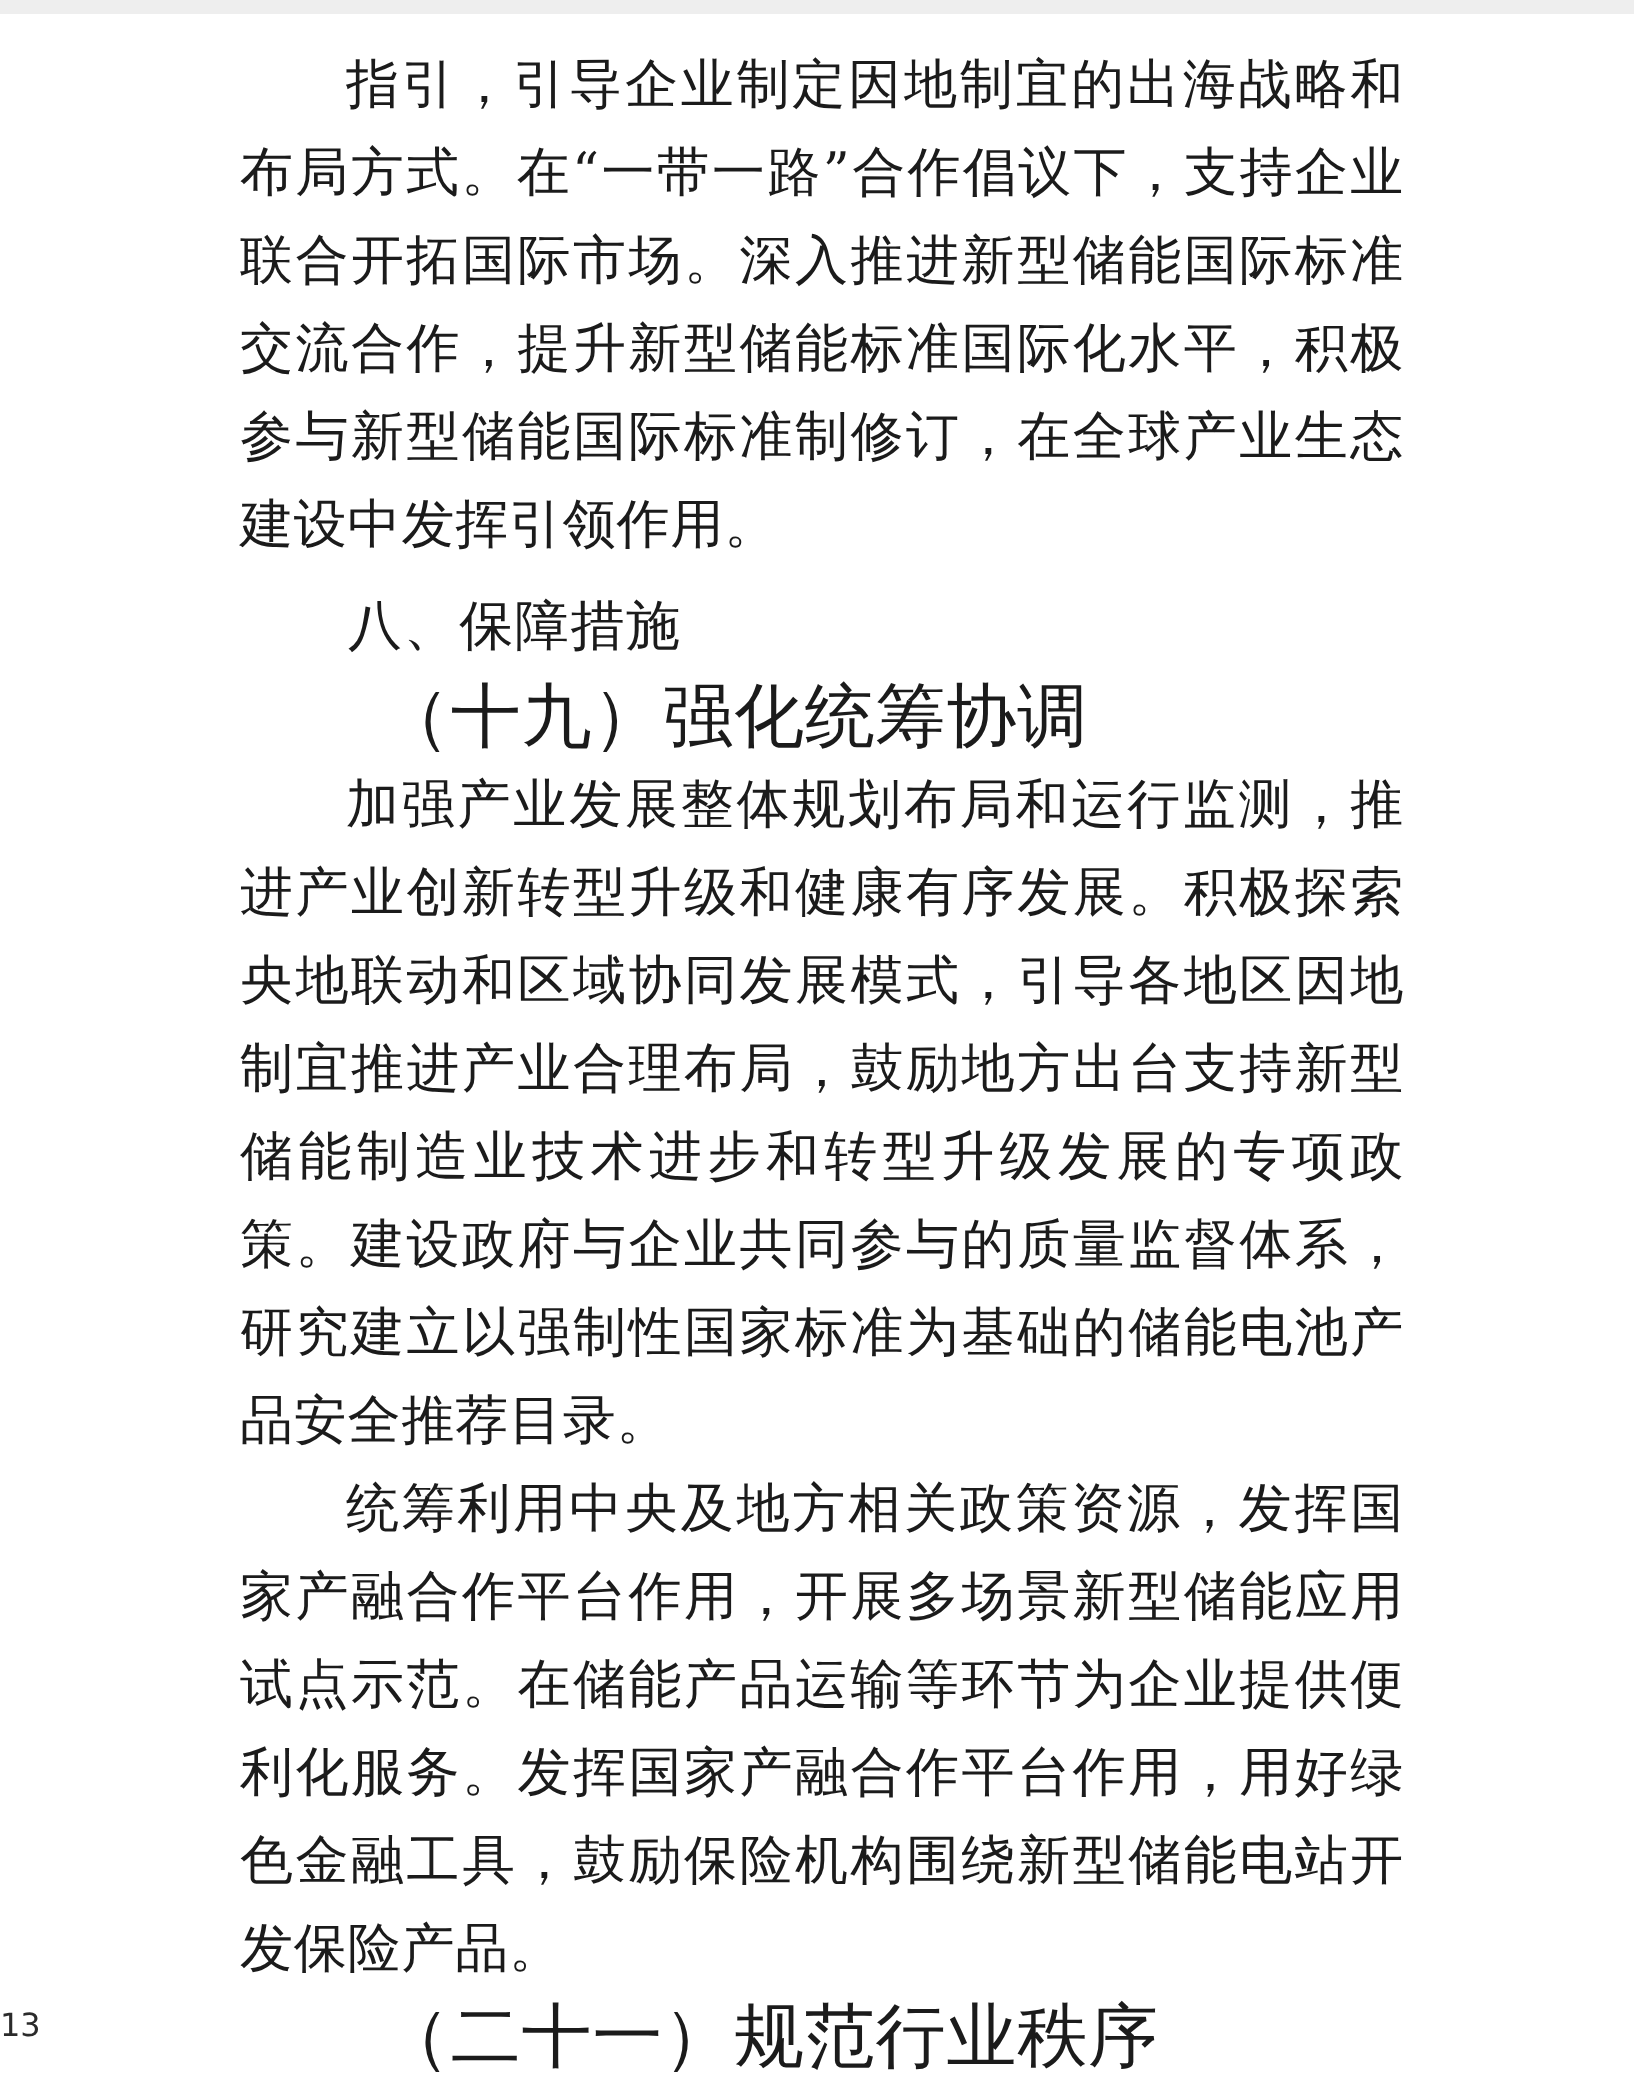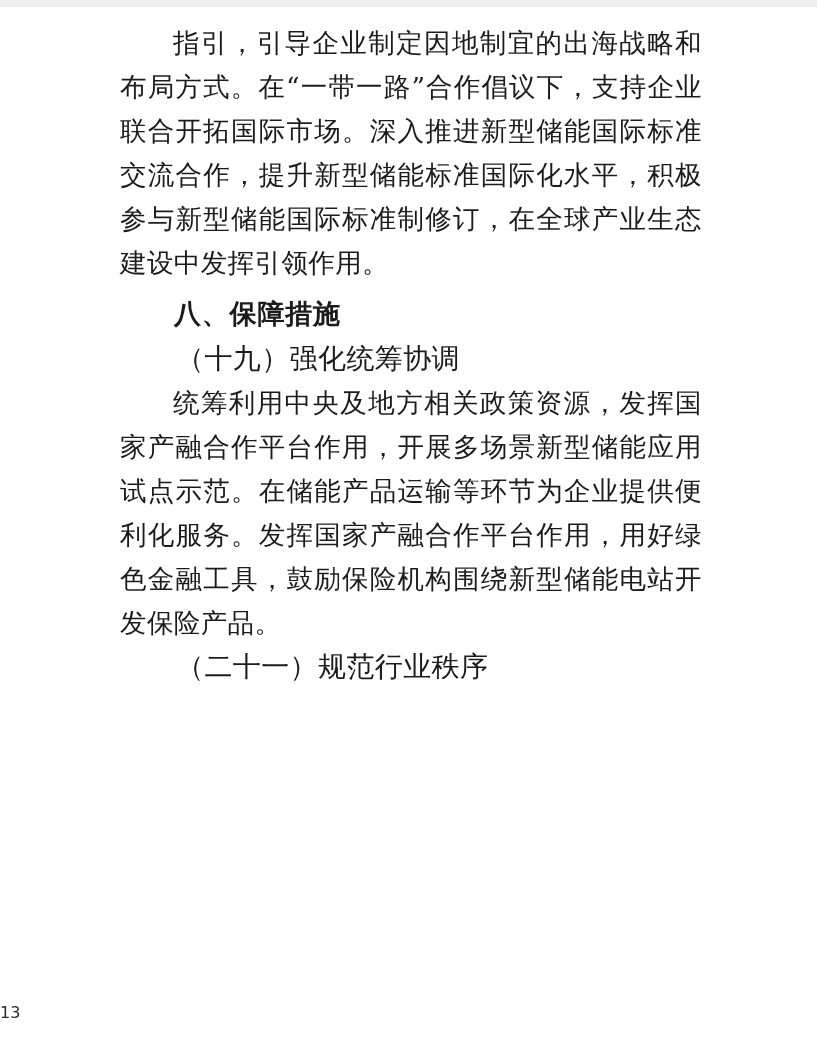--- a/index.html
+++ b/index.html
@@ -49,29 +49,29 @@
   .para {
     font-family: "DejaVu Serif", "Liberation Serif", serif;
     font-size: 26.5px;
     line-height: 44px;
     text-indent: 2em;
     letter-spacing: 0.4px;
   }
 
   .subhead {
     font-family: "DejaVu Serif", "Liberation Serif", serif;
-    font-size: 28px;
+    font-size: 35px;
     line-height: 44px;
     text-indent: 2em;
     letter-spacing: 0.4px;
   }
 
   .section-head {
     font-family: "DejaVu Sans", "Liberation Sans", sans-serif;
-    font-weight: bold;
+    font-weight: normal;
     font-size: 27px;
     line-height: 46px;
     text-indent: 2em;
     letter-spacing: 0.8px;
   }
 
   .blk {
     margin-top: 0;
   }
 
@@ -100,20 +100,21 @@
   <div id="page-body">
 
     <p class="para blk">指引，引导企业制定因地制宜的出海战略和布局方式。在“一带一路”合作倡议下，支持企业联合开拓国际市场。深入推进新型储能国际标准交流合作，提升新型储能标准国际化水平，积极参与新型储能国际标准制修订，在全球产业生态建设中发挥引领作用。</p>
 
     <div class="gap-sec"></div>
 
     <p class="section-head">八、保障措施</p>
 
     <p class="subhead">（十九）强化统筹协调</p>
 
+    <p class="para">加强产业发展整体规划布局和运行监测，推进产业创新转型升级和健康有序发展。积极探索央地联动和区域协同发展模式，引导各地区因地制宜推进产业合理布局，鼓励地方出台支持新型储能制造业技术进步和转型升级发展的专项政策。建设政府与企业共同参与的质量监督体系，研究建立以强制性国家标准为基础的储能电池产品安全推荐目录。</p>
 
 
     <p class="para">统筹利用中央及地方相关政策资源，发挥国家产融合作平台作用，开展多场景新型储能应用试点示范。在储能产品运输等环节为企业提供便利化服务。发挥国家产融合作平台作用，用好绿色金融工具，鼓励保险机构围绕新型储能电站开发保险产品。</p>
 
     <p class="subhead">（二十一）规范行业秩序</p>
 
   </div>
 
   <div id="page-number">13</div>
 

